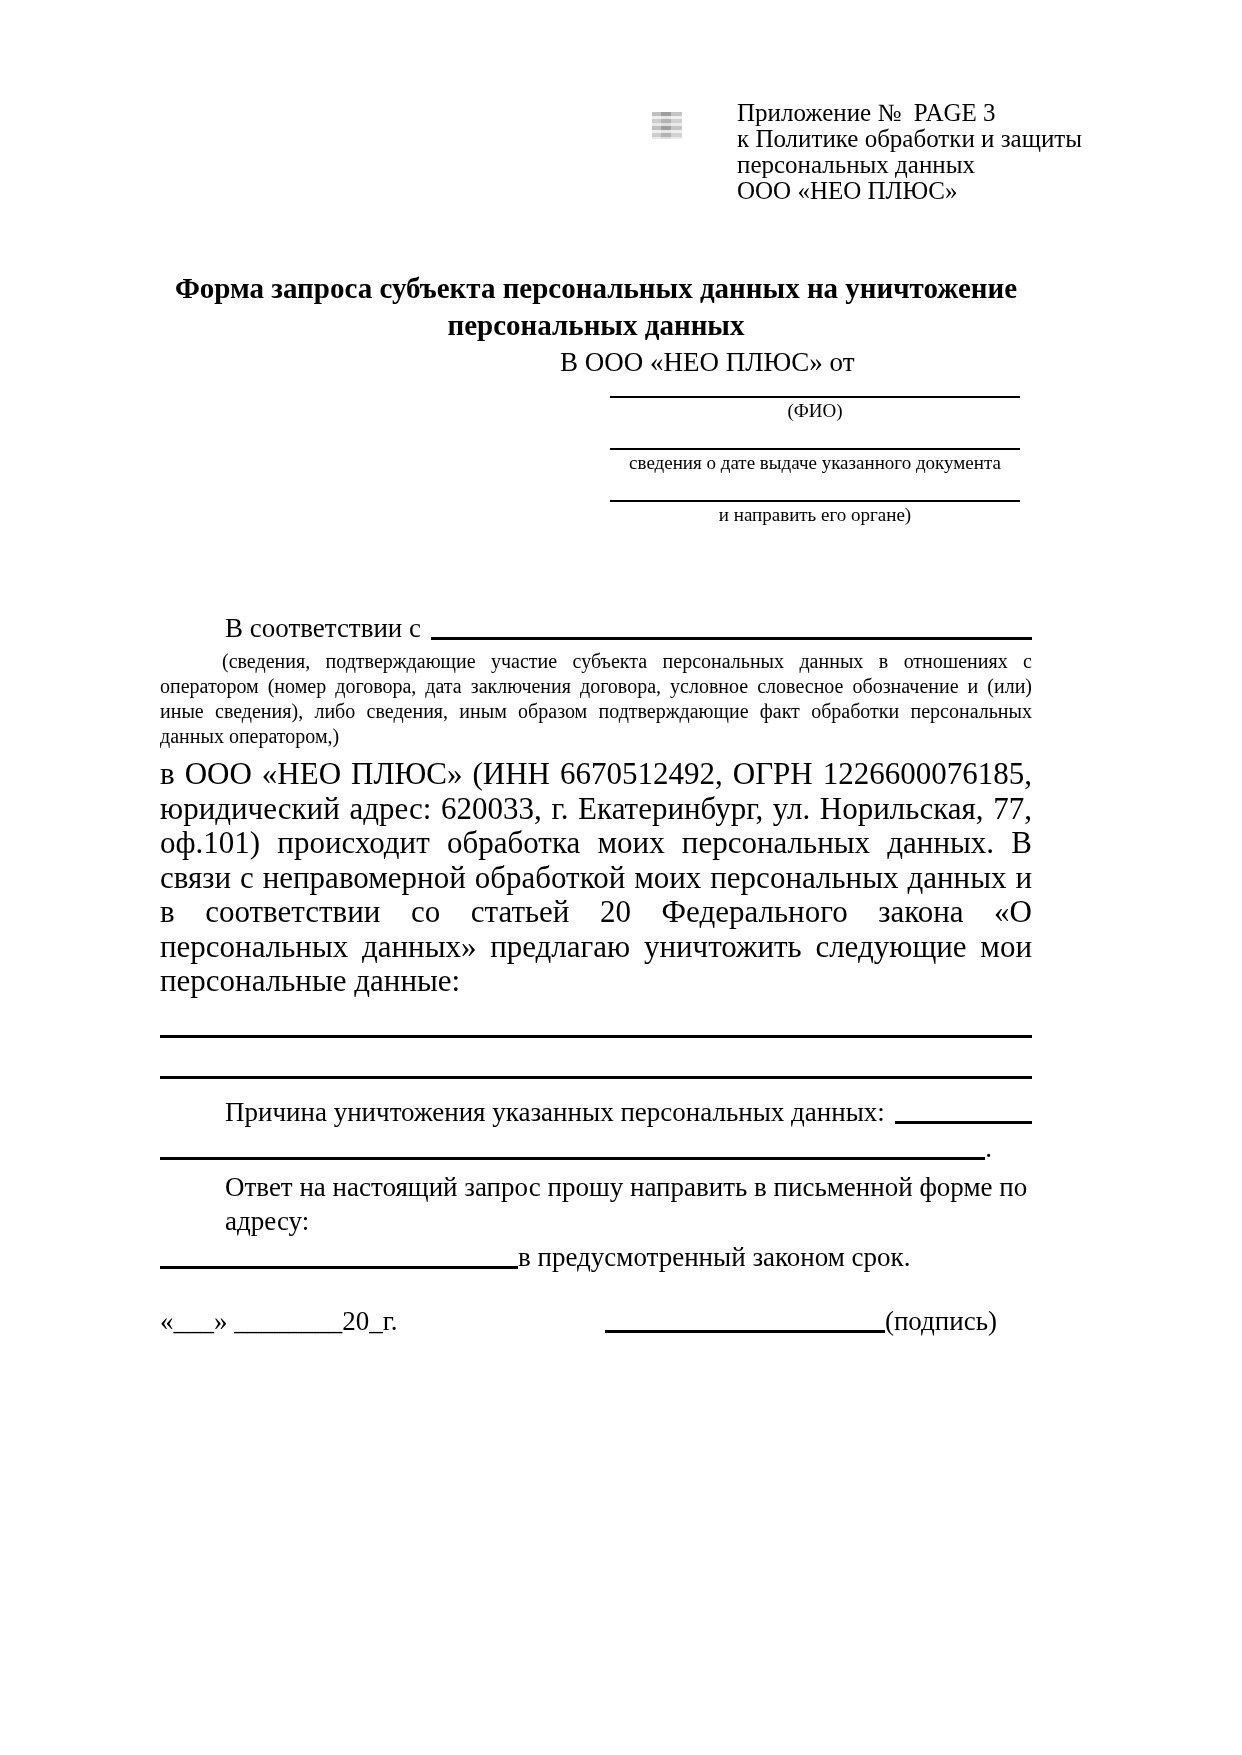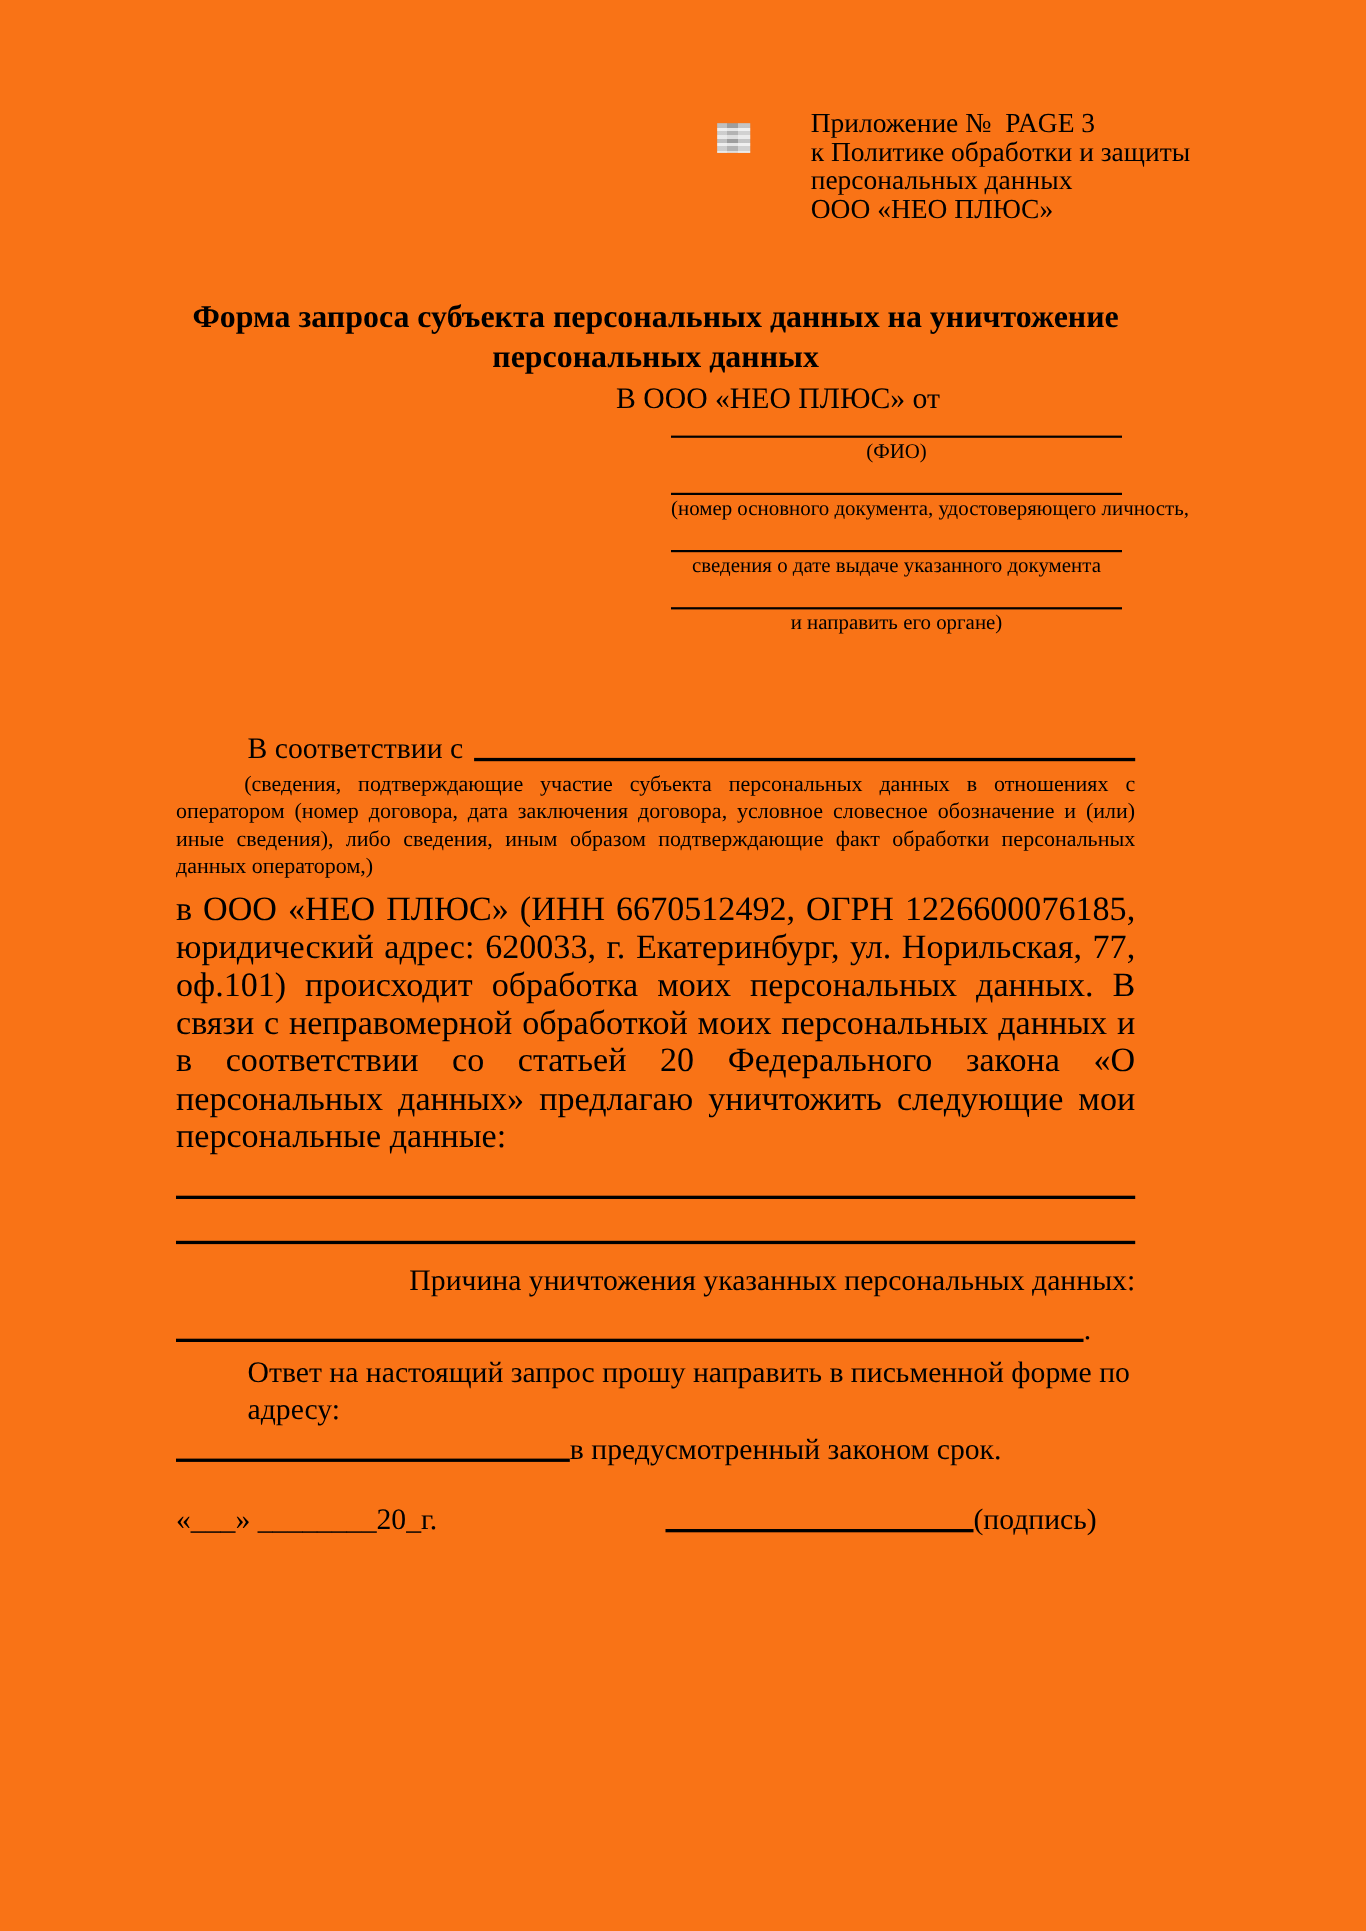--- a/index.html
+++ b/index.html
@@ -1,19 +1,19 @@
 <!DOCTYPE html>
 <html><head>
 <meta charset="utf-8">
 <style>
   html,body{margin:0;padding:0;background:#e8e8e8;}
   .page{
     position:relative;
     width:1242px;height:1755px;
-    background:#f97316;color:#000000;
+    background:#ffffff;color:#000000;
     font-family:"Liberation Serif","DejaVu Serif",serif;
     box-sizing:border-box;
     padding:100px 210px 40px 160px;
     margin:0 auto;
     overflow:hidden;
   }
   
   .header-row{display:flex;align-items:flex-start;}
   .artifact{
     width:30px;height:27px;margin-left:492px;margin-top:12px;flex:0 0 auto;
@@ -37,21 +37,21 @@
   .rule{border-bottom:3px solid #000;margin-bottom:5px;}
   .accordance .rule{flex:1;margin-left:10px;}
   
   .fine-print{font-size:20px;line-height:25px;text-align:justify;text-indent:62px;margin-top:4px;}
   
   .body-par{font-size:31px;line-height:34.5px;text-align:justify;margin-top:8px;}
   
   .blank-a{height:36px;border-bottom:3px solid #000;}
   .blank-b{height:38px;border-bottom:3px solid #000;}
   
-  .reason{display:flex;align-items:flex-end;font-size:27px;line-height:34px;margin-top:16px;flex-direction:column;}
+  .reason{display:flex;align-items:flex-end;font-size:27px;line-height:34px;margin-top:16px;}
   .reason .label{padding-left:65px;white-space:nowrap;}
   .reason .rule{flex:1;margin-left:10px;}
   
   .period-row{display:flex;align-items:flex-end;font-size:27px;line-height:34px;height:36px;padding-right:40px;}
   .period-row .rule{flex:1;}
   
   .resp1{font-size:27px;line-height:34px;padding-left:65px;margin-top:5px;}
   .resp2{display:flex;align-items:flex-end;font-size:27px;line-height:34px;height:36px;}
   .resp2 .rule{width:358px;flex:0 0 auto;}
   
@@ -79,24 +79,20 @@
     <span>Форма запроса субъекта персональных данных на уничтожение</span><br>
     <span>персональных данных</span>
   </h1>
 
   <div class="addressee">В ООО «НЕО ПЛЮС» от</div>
 
   <div class="fields">
     <div class="field">
       <div class="line"></div>
       <div class="caption">(ФИО)</div>
-    </div>
-    <div class="field">
-      <div class="line"></div>
-      <div class="caption">(номер основного документа, удостоверяющего личность,</div>
     </div>
     <div class="field">
       <div class="line"></div>
       <div class="caption">сведения о дате выдаче указанного документа</div>
     </div>
     <div class="field">
       <div class="line"></div>
       <div class="caption">и направить его органе)</div>
     </div>
   </div>

